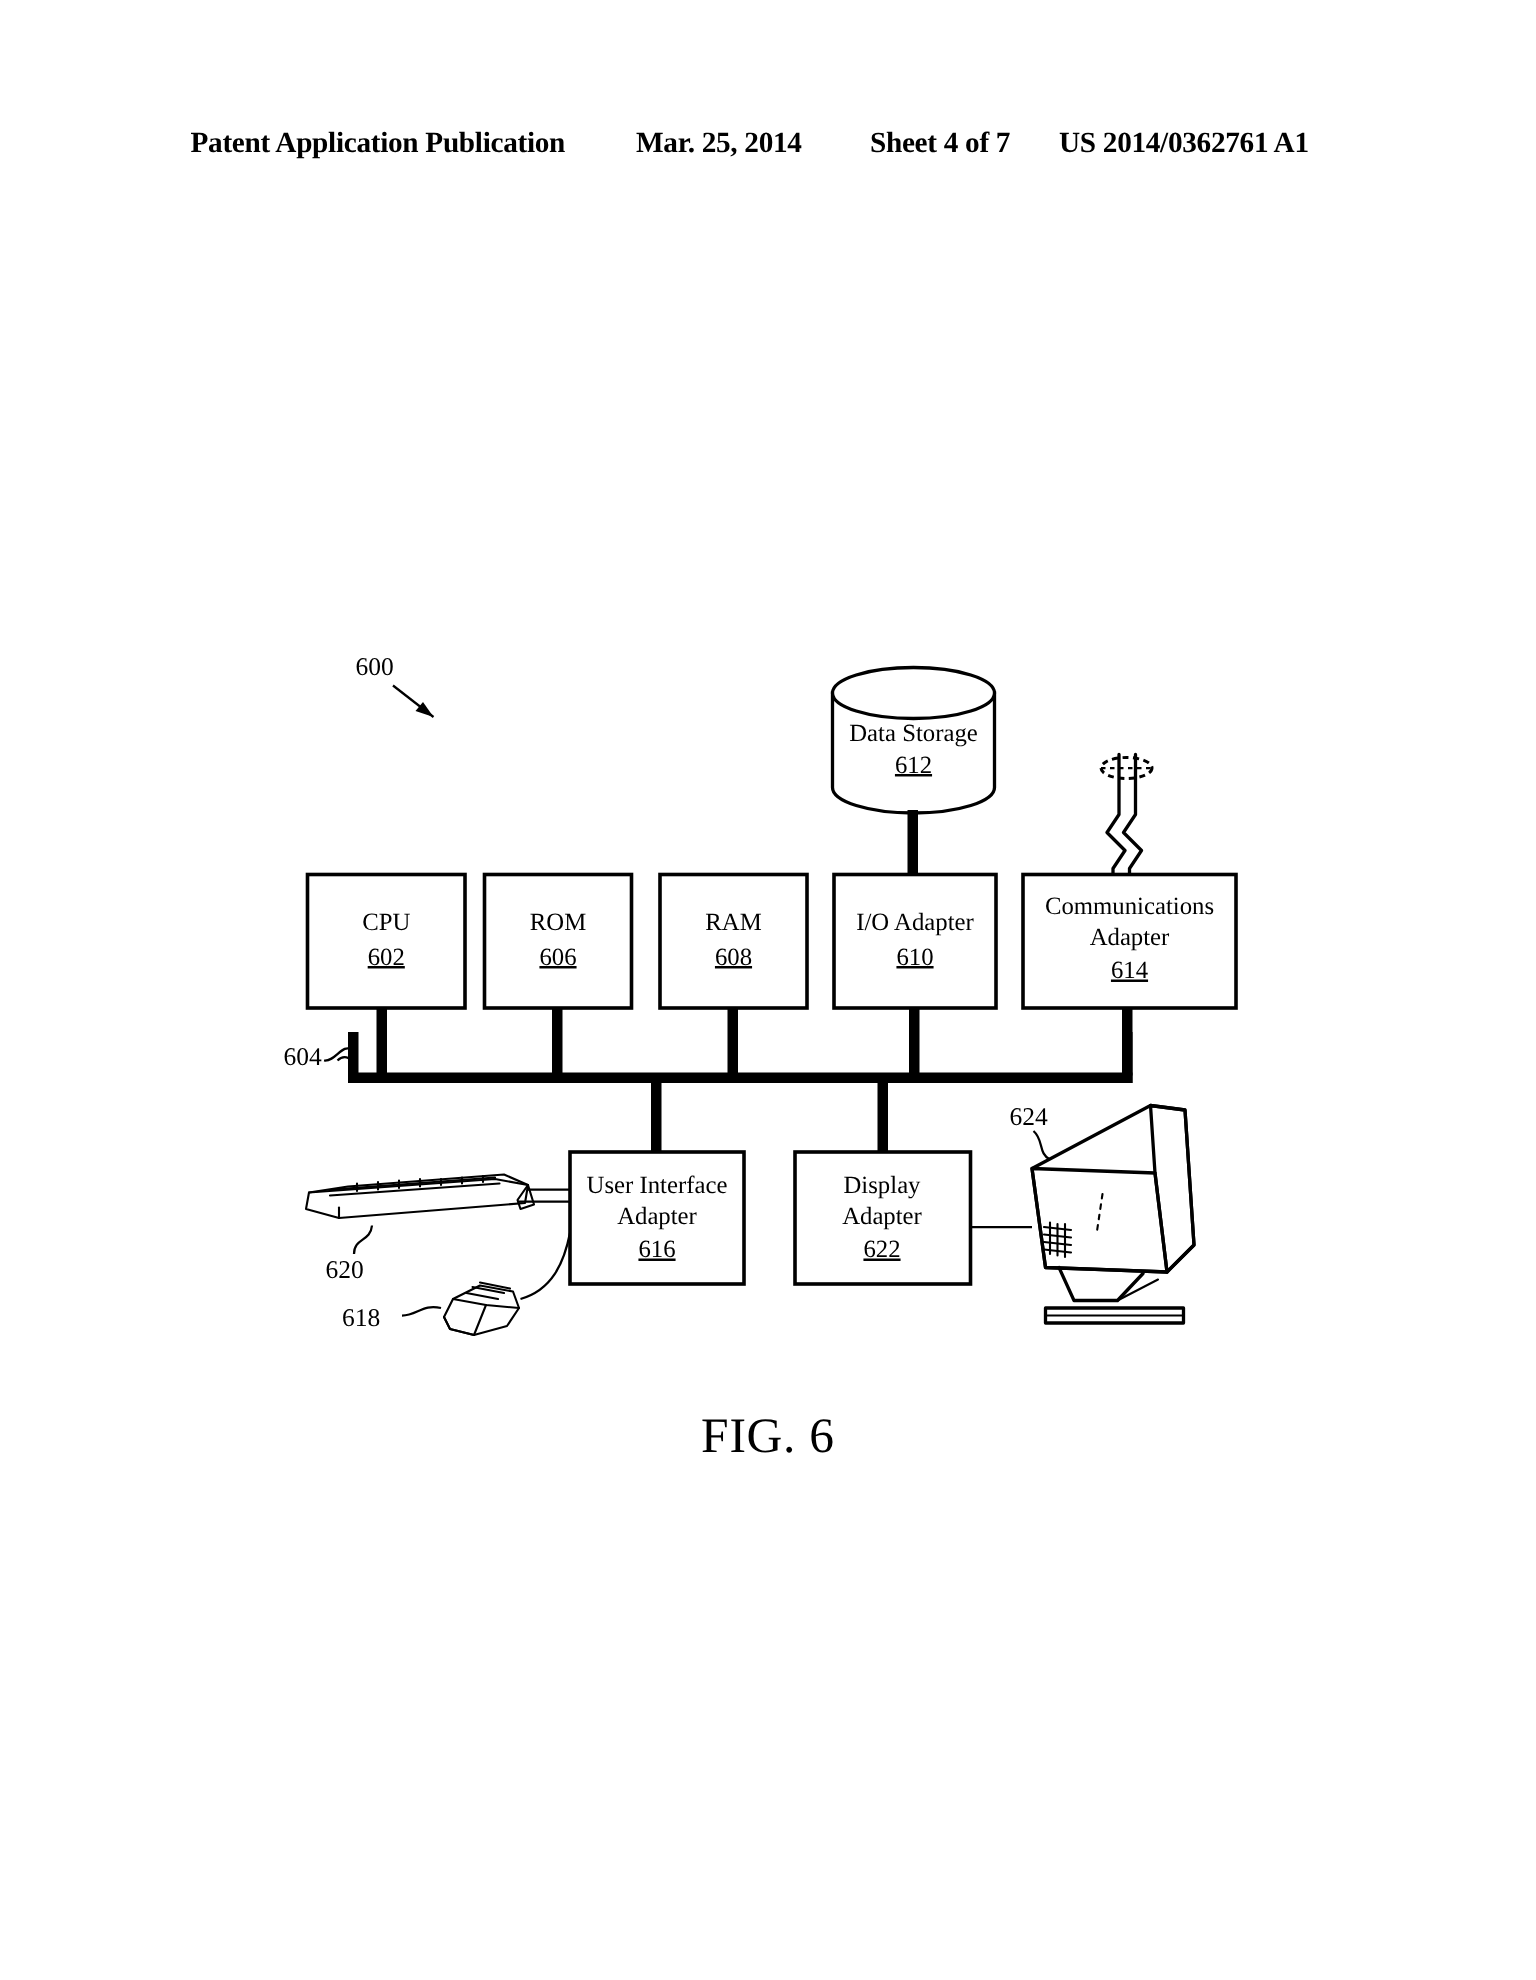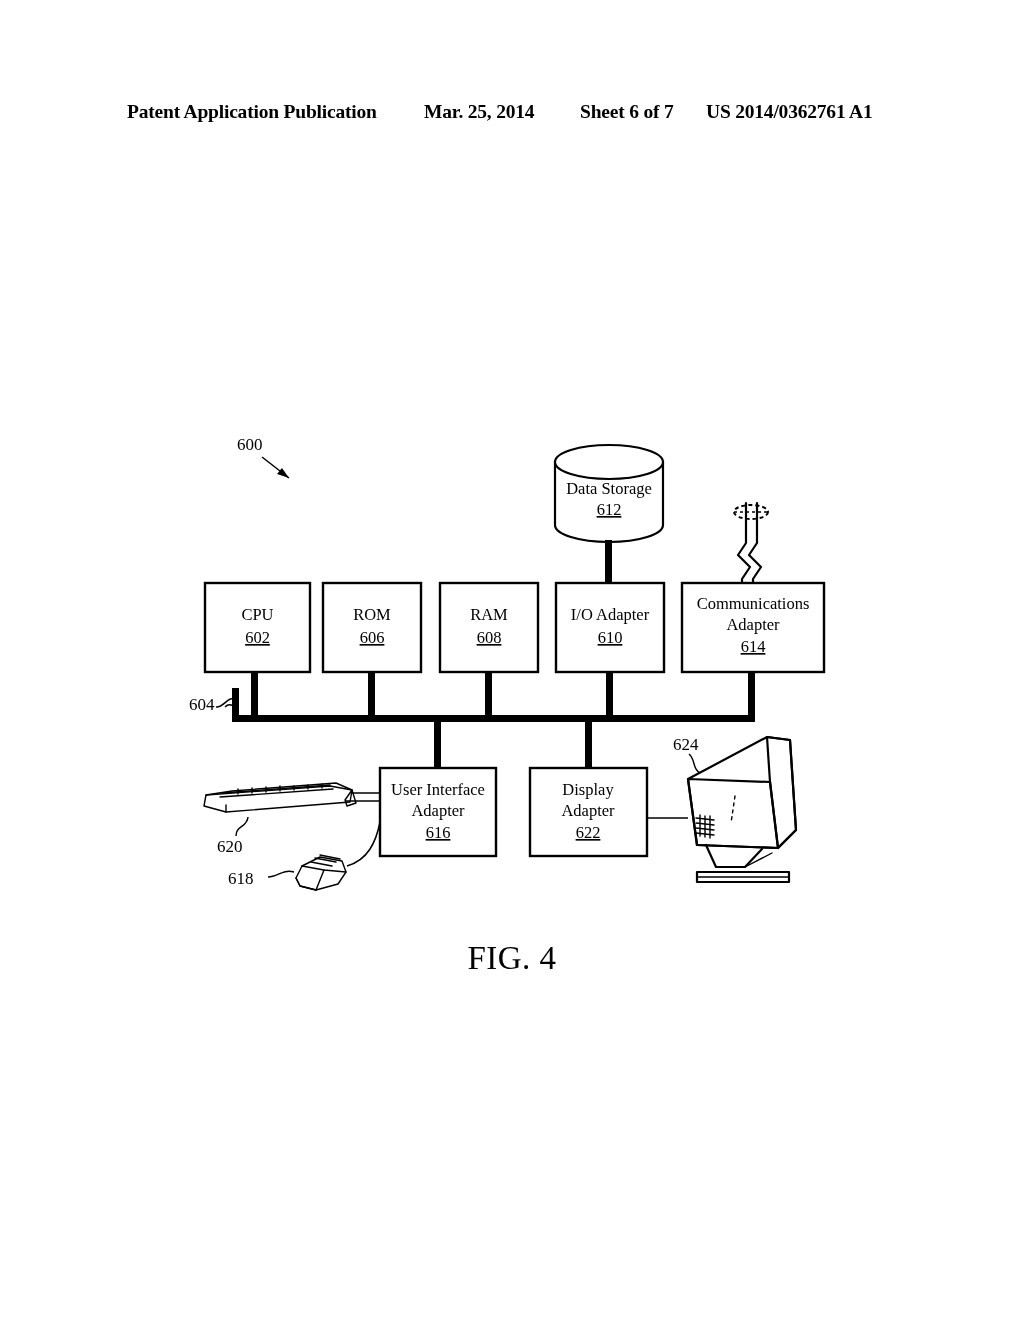--- a/index.html
+++ b/index.html
@@ -13,21 +13,21 @@
     height: 1320px;
     position: relative;
     font-family: "Liberation Serif", "DejaVu Serif", serif;
     color: #000000;
     overflow: hidden;
   }
 
   
   #page-header {
     position: absolute;
-    top: 101px;
+    top: 85px;
     left: 0;
     width: 1020px;
     height: 30px;
     display: flex;
     flex-direction: row;
     align-items: baseline;
     font-weight: bold;
     font-size: 19.5px;
     letter-spacing: -0.2px;
     white-space: nowrap;
@@ -121,21 +121,21 @@
   .whitefill {
     fill: #ffffff;
   }
 </style>
 </head>
 <body>
 
 <div id="page-header">
   <span id="header-pub">Patent Application Publication</span>
   <span id="header-date">Mar. 25, 2014</span>
-  <span id="header-sheet">Sheet 6 of 7</span>
+  <span id="header-sheet">Sheet 4 of 7</span>
   <span id="header-patno">US 2014/0362761 A1</span>
 </div>
 
 <div id="figure">
 <svg width="1024" height="1320" viewBox="0 0 1024 1320" xmlns="http://www.w3.org/2000/svg">
 
   <g>
     <text class="ref-num" x="237" y="450">600</text>
     <line class="thinline" x1="262" y1="457" x2="289" y2="478" stroke-width="2"></line>
     <polygon points="289,478 277,474 282,468" fill="#000"></polygon>
@@ -286,13 +286,13 @@
     <path class="drawline" d="M697,872 L789,872 L789,882 L697,882 Z" fill="#ffffff"></path>
     <path class="drawline-thin" d="M697,877 L789,877"></path>
 
     <path class="thinline" d="M689,754 C696,760 692,769 700,773" stroke-width="2"></path>
     <text class="ref-num" x="673" y="750">624</text>
   </g>
 
 </svg>
 </div>
 
-<div id="fig-caption">FIG. 4</div>
+<div id="fig-caption">FIG. 6</div>
 
 </body></html>

